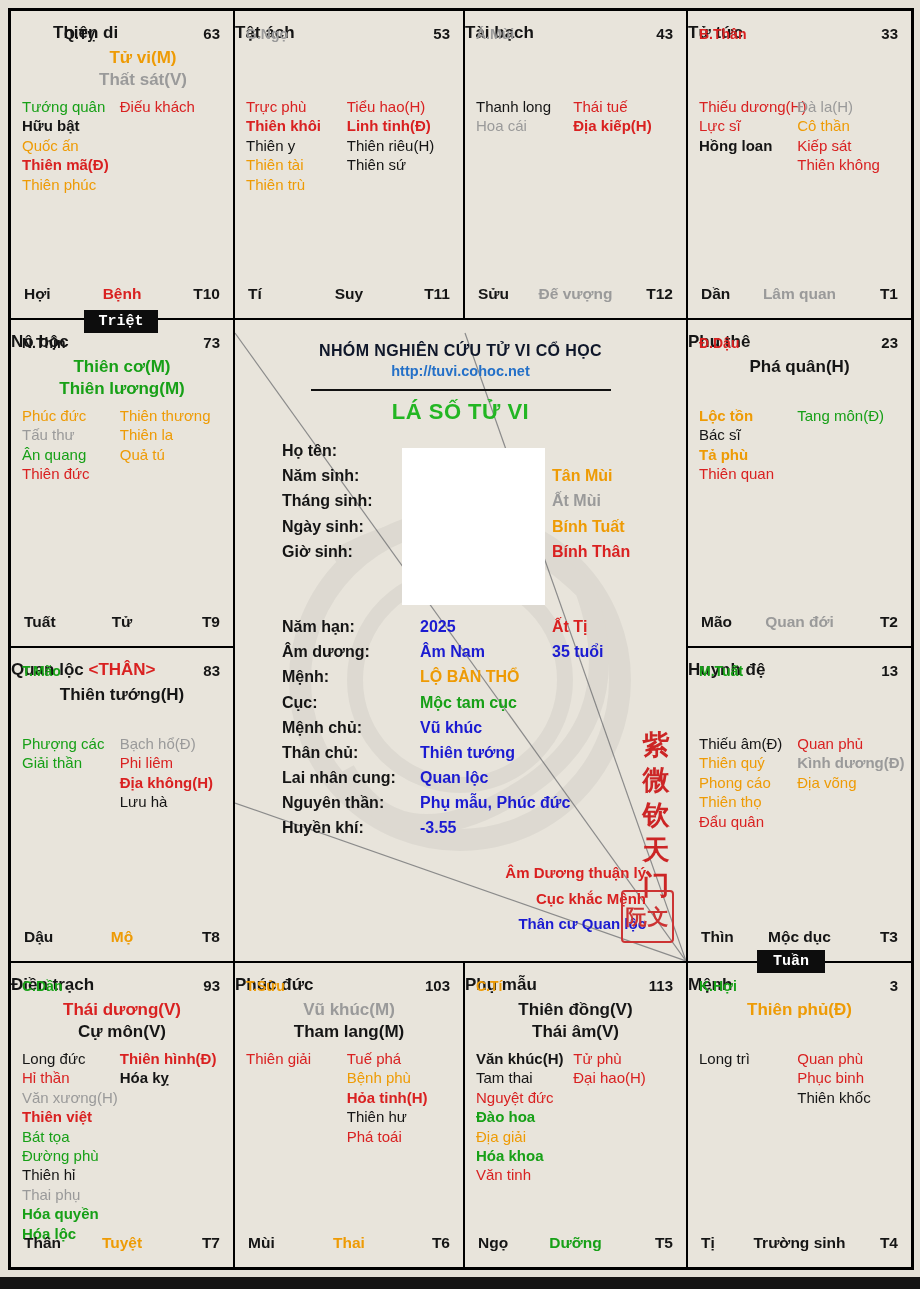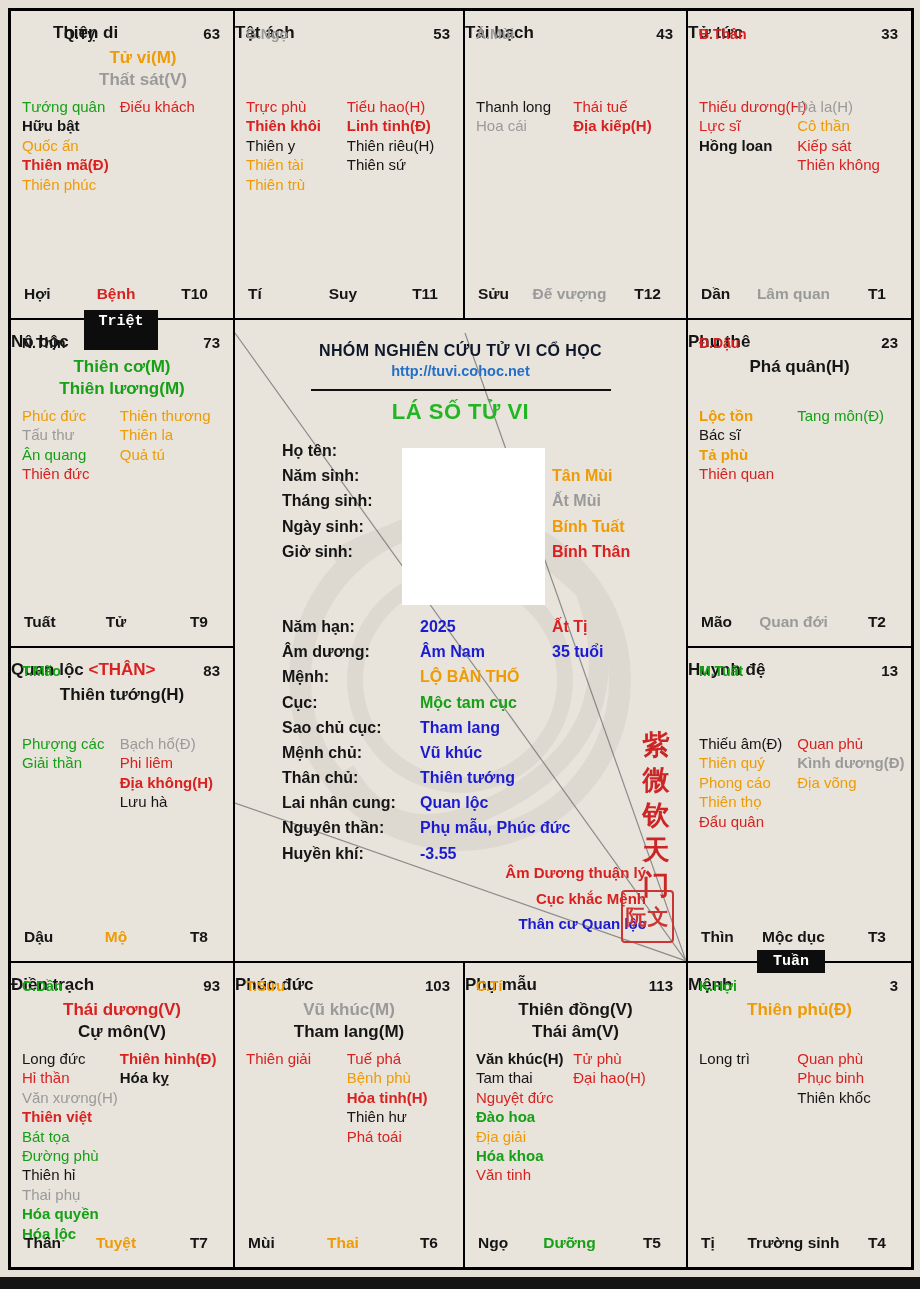--- a/index.html
+++ b/index.html
@@ -15,21 +15,21 @@
   .cell{position:relative;background:var(--bg);overflow:hidden}
   .cell-head{position:relative;height:24px;margin-top:12px}
   .stem{position:absolute;left:11px;top:3px;font-size:14px;font-weight:bold}
   .pname{text-align:center;font-size:17px;font-weight:bold;color:var(--ink)}
   .pname .extra{color:var(--red)}
   .age{position:absolute;right:13px;top:2px;font-size:15px;font-weight:bold;color:var(--ink)}
   .mains{text-align:center;font-size:17px;font-weight:bold;line-height:22px}
   .stars{position:absolute;left:0;right:0;top:86px;font-size:15px;line-height:19.4px}
   .col-left{position:absolute;left:11px;top:0;white-space:nowrap}
   .col-right{position:absolute;left:49%;top:0;white-space:nowrap}
-  .cell-foot{position:absolute;left:0;right:12px;bottom:13px;height:20px;font-weight:bold;font-size:15.5px}
+  .cell-foot{position:absolute;left:0;right:0;bottom:13px;height:20px;font-weight:bold;font-size:15.5px}
   .branch{position:absolute;left:13px;color:var(--ink)}
   .stage{position:absolute;left:0;right:0;text-align:center}
   .tnum{position:absolute;right:13px;color:var(--ink)}
   .c-k{color:var(--ink)} .c-r{color:var(--red)} .c-o{color:var(--orange)}
   .c-g{color:var(--green)} .c-y{color:var(--gray)} .c-b{color:var(--blue)}
   .bd{font-weight:bold}
   
   #center{grid-column:2/4;grid-row:2/4;position:relative;background:var(--bg);overflow:hidden}
   #center-head{position:absolute;left:0;right:0;top:22px;text-align:center}
   .org{color:#0f172a;font-weight:bold;font-size:16px;letter-spacing:.4px}
@@ -46,21 +46,21 @@
   #whitebox{position:absolute;left:167px;top:128px;width:143px;height:157px;background:#fff}
   #stamp{position:absolute;left:404px;top:408px;width:34px;text-align:center;color:#cc2525;
          font-family:"Liberation Serif","DejaVu Serif",serif;font-weight:bold;font-size:27px;line-height:35px}
   #seal{position:absolute;left:386px;top:570px;width:53px;height:53px;border:2px solid #c33;
         border-radius:4px;color:#c33;display:flex;align-items:center;justify-content:center;
         font-family:"Liberation Serif","DejaVu Serif",serif;font-size:21px;font-weight:bold;letter-spacing:1px;overflow:hidden}
   #center svg.lines{position:absolute;left:0;top:0;pointer-events:none}
   .wm{position:absolute;left:40px;top:150px;opacity:.07;pointer-events:none}
   .badge{position:absolute;background:#0d0d0d;color:#fff;font-family:"Liberation Mono","DejaVu Sans Mono",monospace;
          font-weight:bold;font-size:15px;text-align:center;line-height:23px;z-index:5}
-  #badge-triet{left:84px;top:310px;width:74px;height:40px}
+  #badge-triet{left:84px;top:310px;width:74px;height:23px}
   #badge-tuan{left:757px;top:950px;width:68px;height:23px}
   #bottom-bar{position:absolute;left:0;top:1277px;width:920px;height:12px;background:#141414}
 </style>
 </head>
 <body>
 
 <div id="page">
   <div id="chart">
 
     <div id="center">
@@ -121,25 +121,20 @@
             <span class="lbl">Mệnh:</span>
             <span class="v1 c-o">LỘ BÀN THỔ</span>
             <span class="v2 c-k"></span>
           </div>
           <div class="irow">
             <span class="lbl">Cục:</span>
             <span class="v1 c-g">Mộc tam cục</span>
             <span class="v2 c-k"></span>
           </div>
           <div class="irow">
-            <span class="lbl">Sao chủ cục:</span>
-            <span class="v1 c-b">Tham lang</span>
-            <span class="v2 c-k"></span>
-          </div>
-          <div class="irow">
             <span class="lbl">Mệnh chủ:</span>
             <span class="v1 c-b">Vũ khúc</span>
             <span class="v2 c-k"></span>
           </div>
           <div class="irow">
             <span class="lbl">Thân chủ:</span>
             <span class="v1 c-b">Thiên tướng</span>
             <span class="v2 c-k"></span>
           </div>
           <div class="irow">

